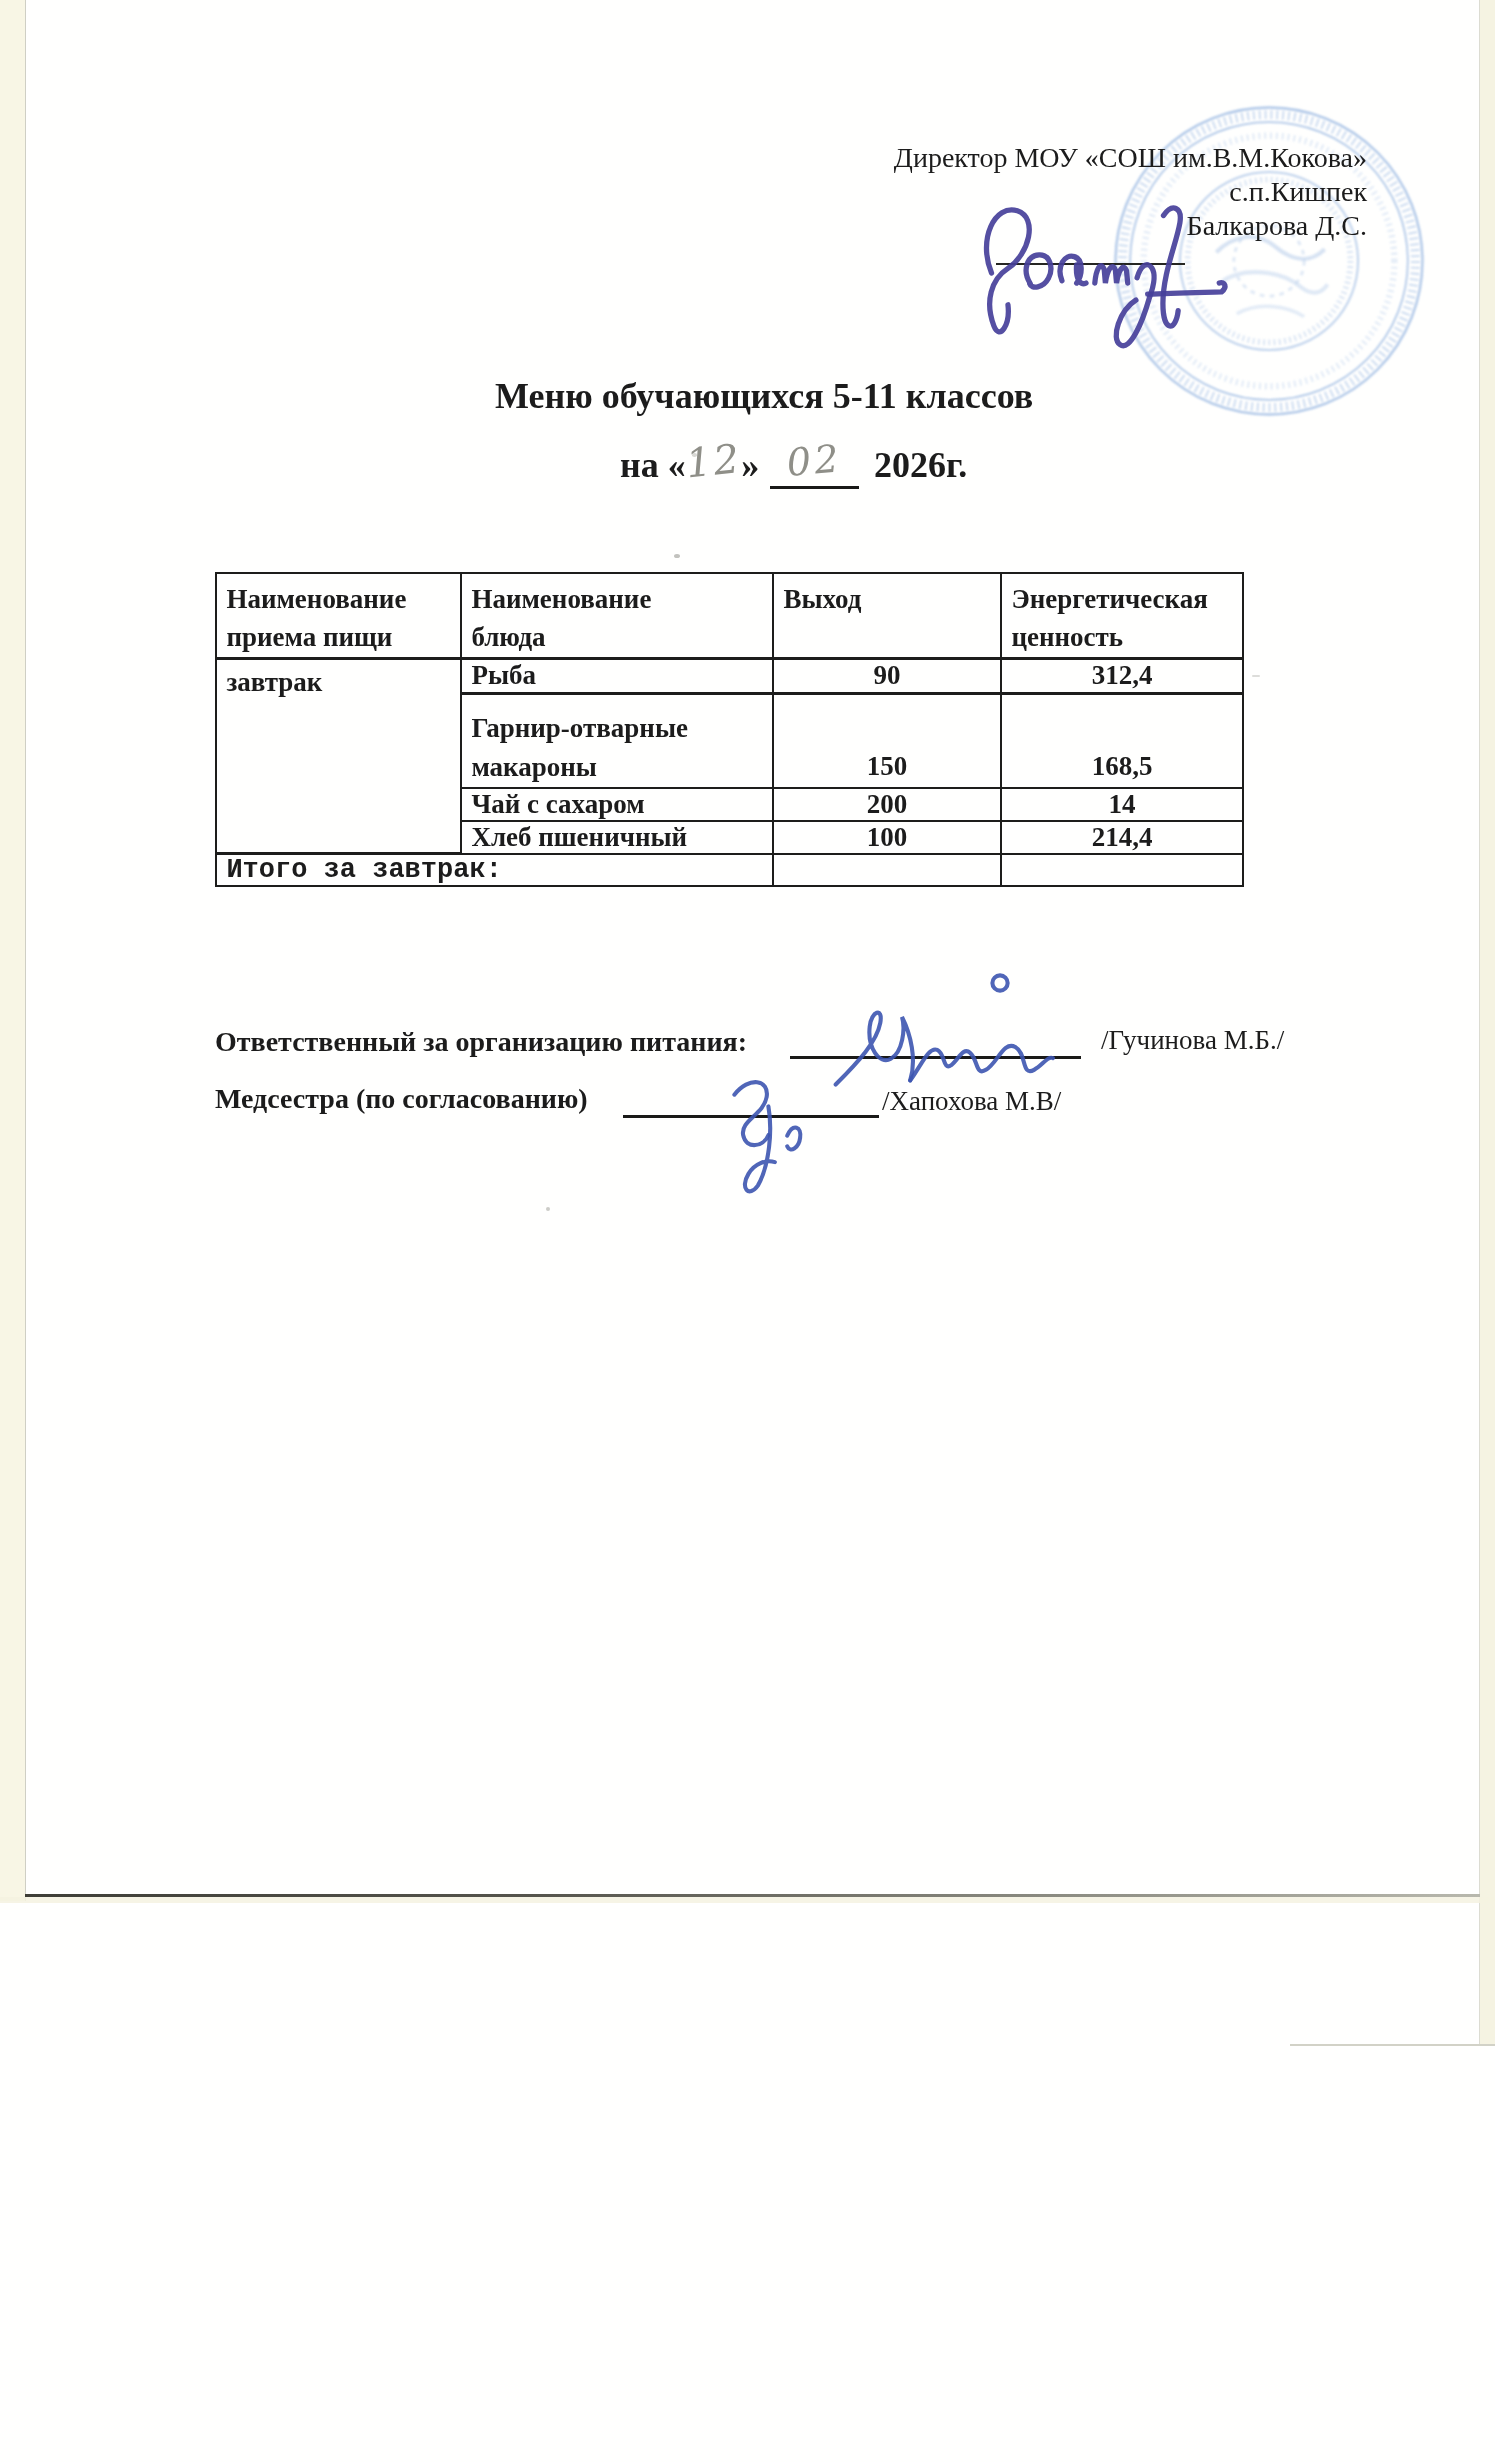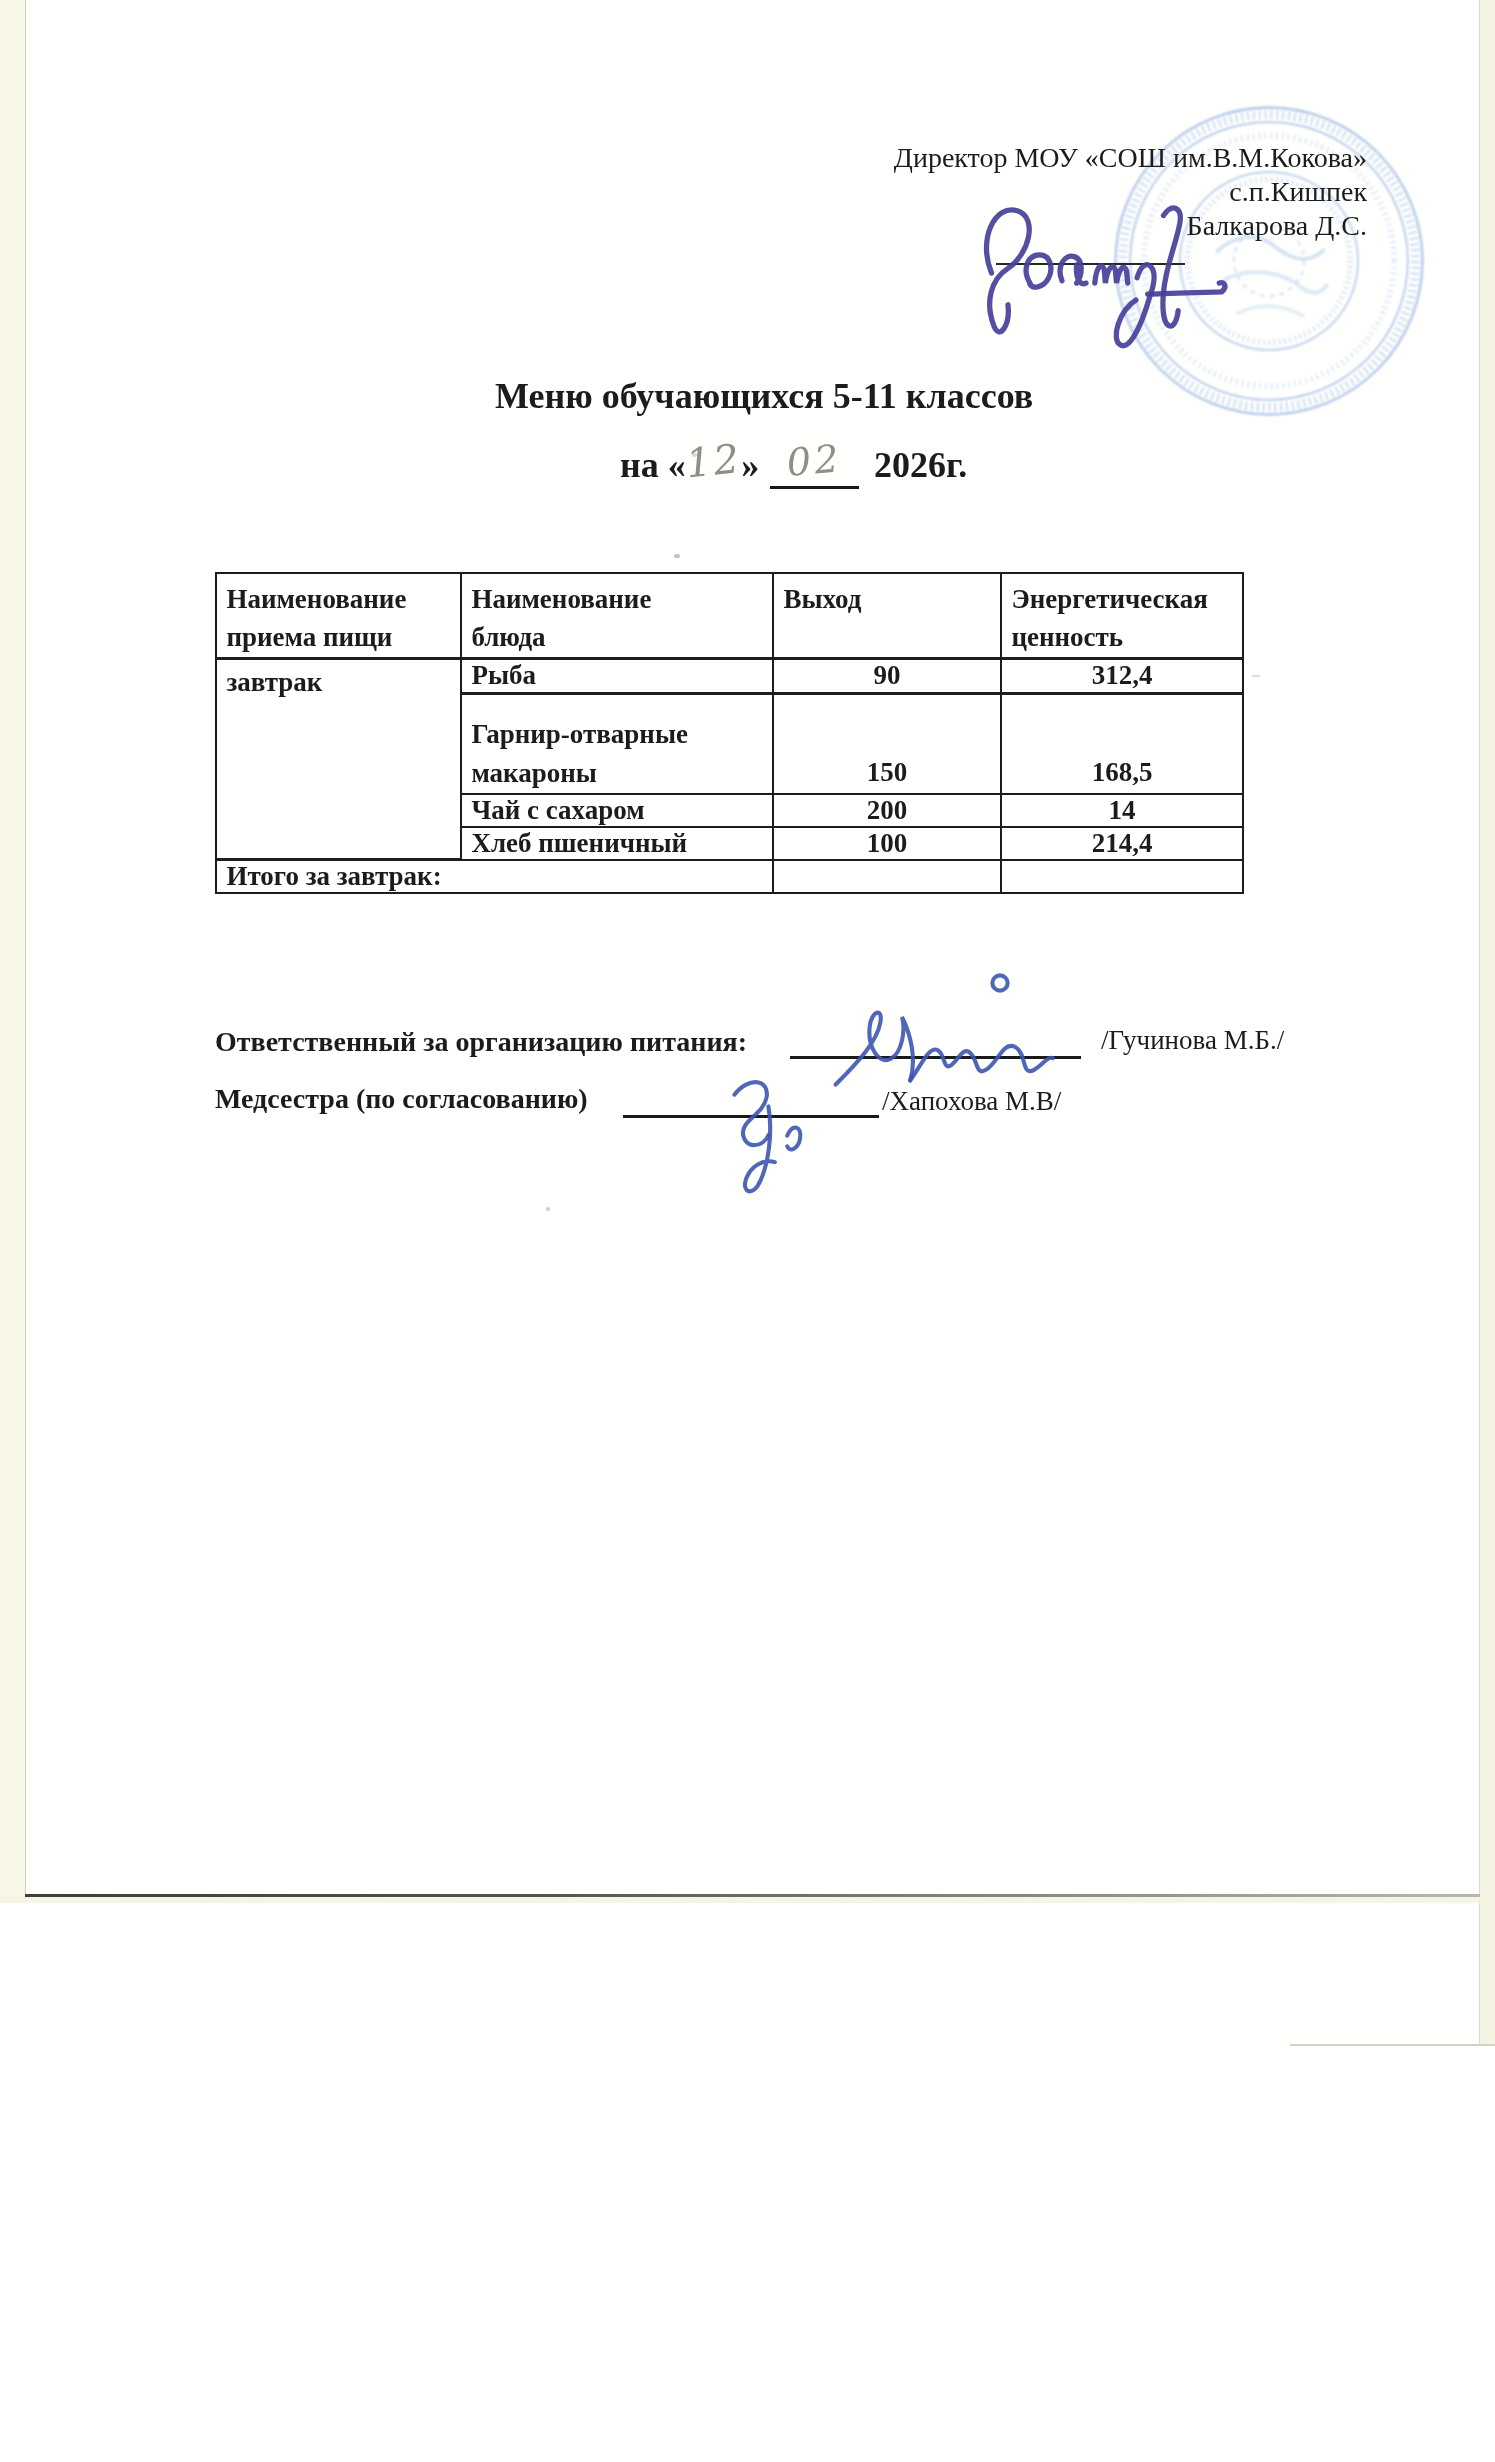--- a/index.html
+++ b/index.html
@@ -41,24 +41,24 @@
     border-left:2.3px solid var(--line-black);border-right:2.3px solid var(--line-black);
     padding:0 9.4px;overflow:hidden;margin-left:35px;}
   .menu-table th{vertical-align:top;text-align:left;padding-top:7px;line-height:1.4;font-weight:bold;}
   .th-inner{display:block;max-width:226px;}
   tr.r-head{height:82px;}
   tr.r-head th{border-bottom-width:3.5px;}
   tr.r1{height:35px;padding-left:48px;} tr.r1 td{border-bottom-width:3.5px;}
   tr.r2{height:62px;}
   tr.r3{height:32px;}
   tr.r4{height:29px;}
-  tr.r5{height:25px;}
+  tr.r5{height:25px;font-family:Liberation Mono, monospace;}
   td.meal-cell{vertical-align:top;padding-top:7px;}
   td.dish{vertical-align:middle;}
-  td.dish-tall{vertical-align:top;padding-top:20px;line-height:1.45;}
+  td.dish-tall{vertical-align:top;padding-top:14px;line-height:1.45;}
   td.num{text-align:center;vertical-align:middle;}
   td.num-bottom{text-align:center;vertical-align:bottom;padding-bottom:4.7px;}
   td.total-cell{vertical-align:middle;}
   
   .resp-label{position:absolute;left:215px;top:1026px;font-size:28px;font-weight:bold;white-space:nowrap;}
   .resp-underline{position:absolute;left:790px;top:1056px;width:291px;height:2.9px;background:#1a1a18;}
   .resp-name{position:absolute;left:1101px;top:1025px;font-size:27px;white-space:nowrap;}
   .nurse-label{position:absolute;left:215px;top:1083px;font-size:28px;font-weight:bold;white-space:nowrap;}
   .nurse-underline{position:absolute;left:623px;top:1115px;width:256px;height:2.9px;background:#1a1a18;}
   .nurse-name{position:absolute;left:882px;top:1086px;font-size:27px;white-space:nowrap;}

